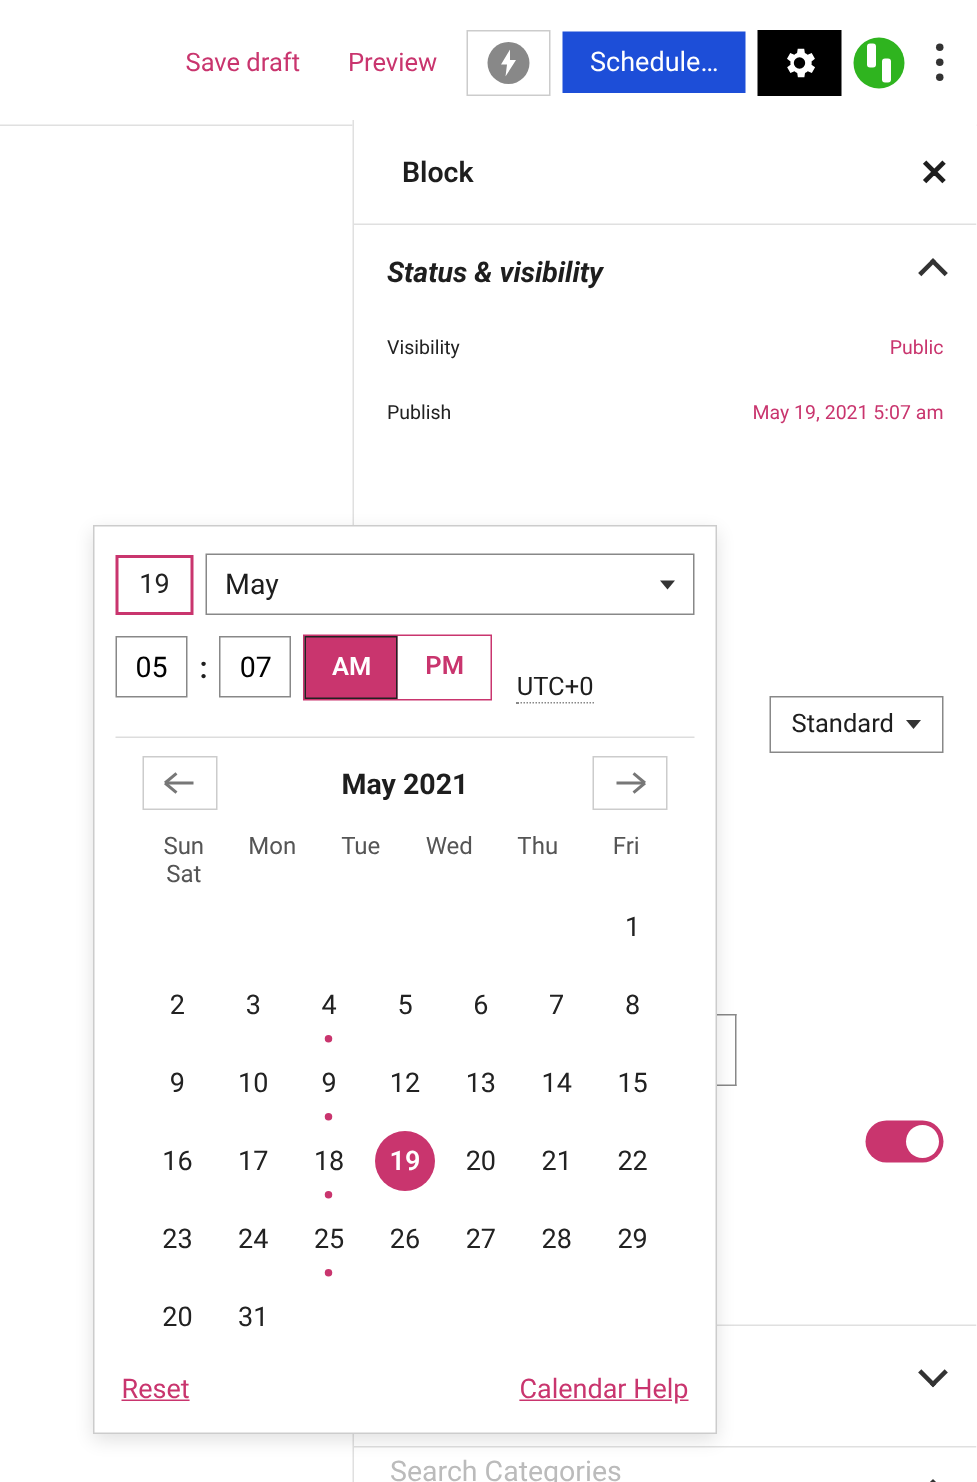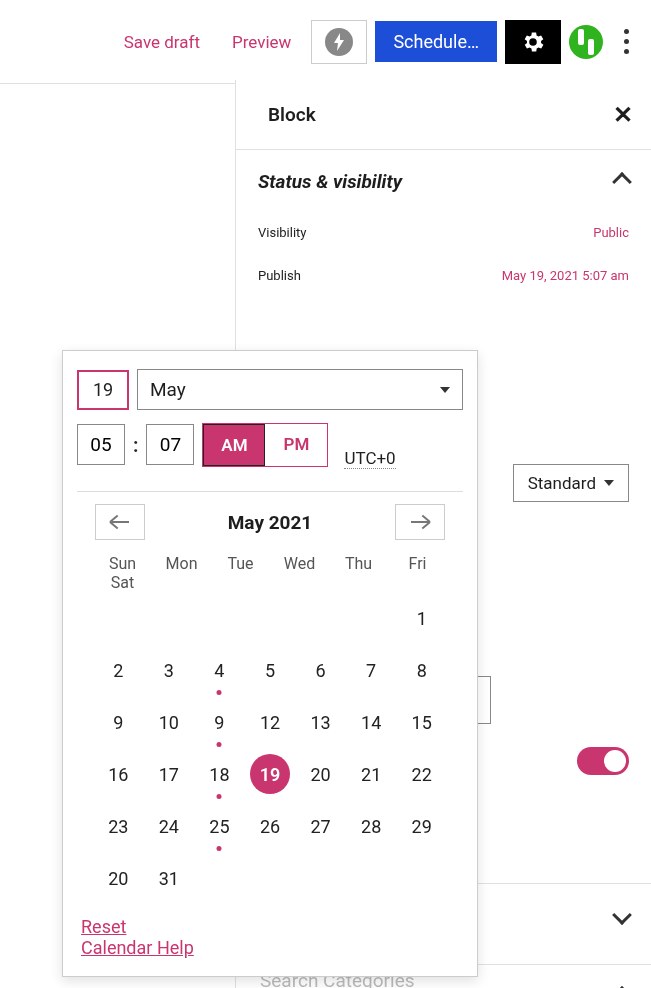--- a/index.html
+++ b/index.html
@@ -73,21 +73,21 @@
   .arrow.right::before{right:-1px; transform:rotate(40deg); transform-origin:right;}
   .arrow.right::after{right:-1px; transform:rotate(-40deg); transform-origin:right;}
   .cal-title { font-weight:700; font-size:19px;}
   .dow { display:grid; grid-template-columns:repeat(6,1fr); text-align:center; font-size:16px; color:#555; margin-top:14px; padding:0 16px;}
   .days { display:grid; grid-template-columns:repeat(7,1fr); text-align:center; padding:6px 16px 10px; row-gap:12px;}
   .day { height:40px; display:flex; align-items:center; justify-content:center; font-size:18px; color:#222; position:relative; cursor:pointer;}
   .day.blank { visibility:hidden;}
   .day.selected { background:#c9356e; color:#fff; border-radius:50%; width:40px; margin:0 auto; font-weight:600;}
   .day.dot::after { content:""; position:absolute; bottom:-5px; left:50%; transform:translateX(-50%); width:5px; height:5px; background:#c9356e; border-radius:50%;}
 
-  .dp-footer { display:flex; justify-content:space-between; padding:8px 4px 4px;flex-direction:column; }
+  .dp-footer { display:flex; justify-content:space-between; padding:8px 4px 4px; }
   .dp-footer a { color:#c9356e; font-size:18px; text-decoration:underline; cursor:pointer;}
 </style>
 </head>
 <body>
 
 <div class="topbar">
   <span class="link-btn">Save draft</span>
   <span class="link-btn">Preview</span>
   <div class="icon-square">
     <div class="amp-circle">

